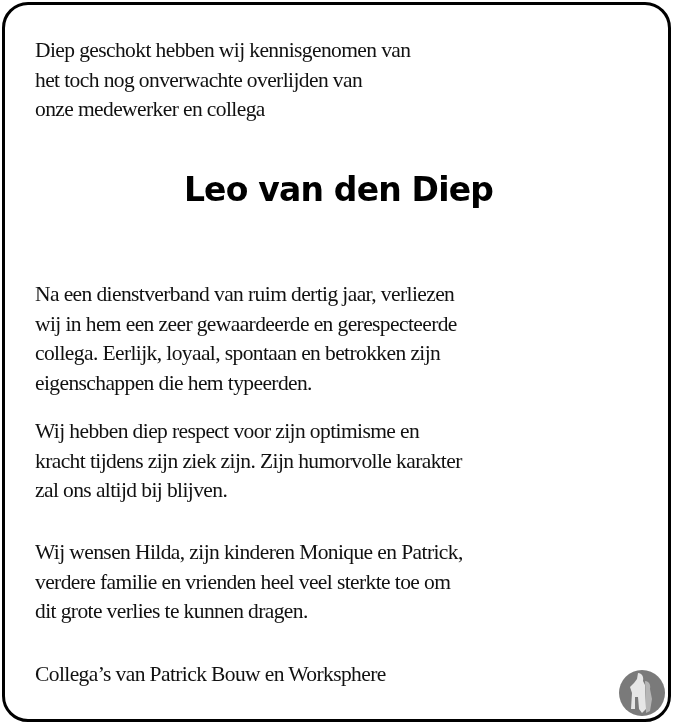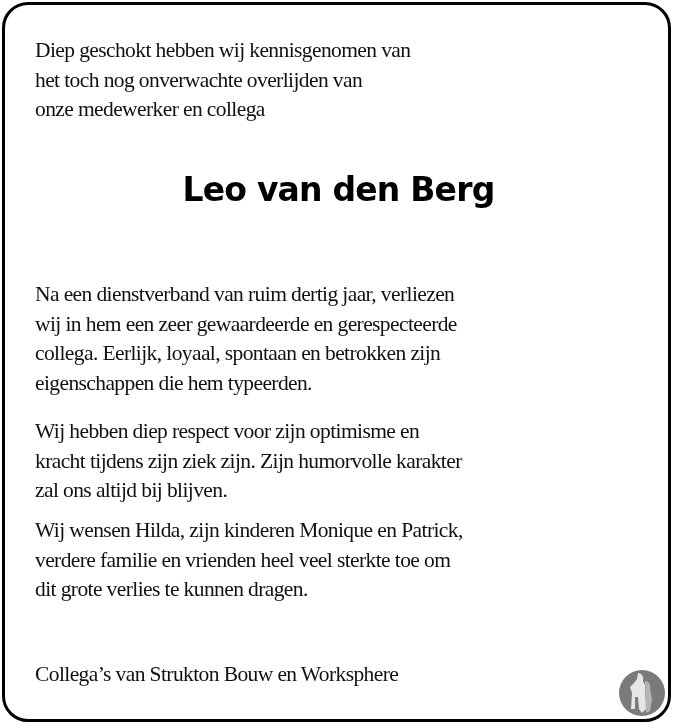--- a/index.html
+++ b/index.html
@@ -22,30 +22,30 @@
   .logo { position: absolute; left: 618px; top: 669px; width: 48px; height: 48px; }
 </style>
 </head>
 <body>
 
 <div class="card"></div>
 
 <p class="text" style="top:36px">Diep geschokt hebben wij kennisgenomen van
 het toch nog onverwachte overlijden van
 onze medewerker en collega</p>
-<h1 class="name">Leo van den Berg</h1>
+<h1 class="name">Leo van den Diep</h1>
 <p class="text" style="top:280px">Na een dienstverband van ruim dertig jaar, verliezen
 wij in hem een zeer gewaardeerde en gerespecteerde
 collega. Eerlijk, loyaal, spontaan en betrokken zijn
 eigenschappen die hem typeerden.</p>
 <p class="text" style="top:417px">Wij hebben diep respect voor zijn optimisme en
 kracht tijdens zijn ziek zijn. Zijn humorvolle karakter
 zal ons altijd bij blijven.</p>
-<p class="text" style="top:516px">Wij wensen Hilda, zijn kinderen Monique en Patrick,
+<p class="text" style="top:538px">Wij wensen Hilda, zijn kinderen Monique en Patrick,
 verdere familie en vrienden heel veel sterkte toe om
 dit grote verlies te kunnen dragen.</p>
-<p class="text" style="top:660px">Collega’s van Strukton Bouw en Worksphere</p>
+<p class="text" style="top:660px">Collega’s van Patrick Bouw en Worksphere</p>
 
 <svg class="logo" viewBox="0 0 48 48">
   <circle cx="24" cy="24" r="23" fill="#7a7a7a"></circle>
   <path d="M20 4 C24 4 26 8 25 12 L27 16 L28 40 L24 44 L21 40 L20 28 L17 28 L17 40 L13 40 L14 24 L12 18 L16 14 L19 10 Z" fill="#e6e6e6"></path>
   <path d="M27 12 C31 12 33 16 32 20 L34 30 L32 42 L28 44 L28 30 Z" fill="#b5b5b5"></path>
 </svg>
 
 </body></html>

